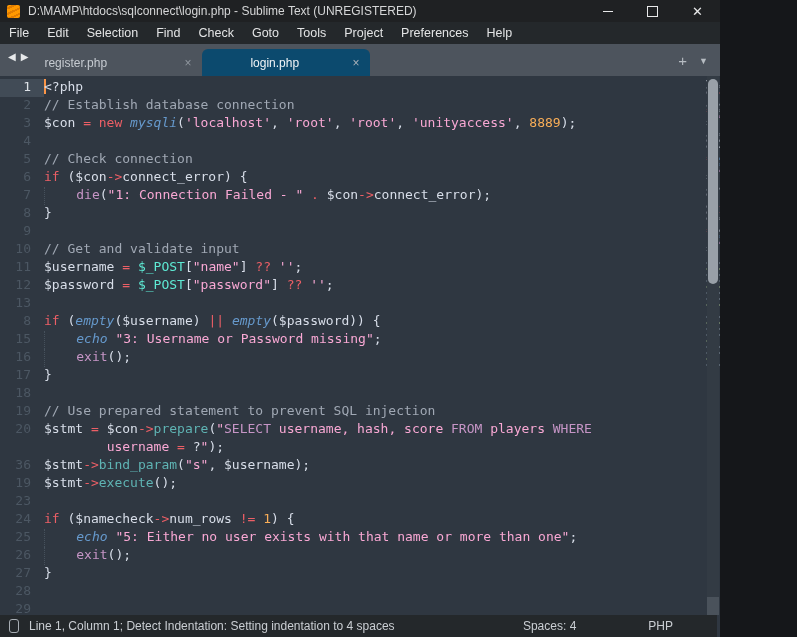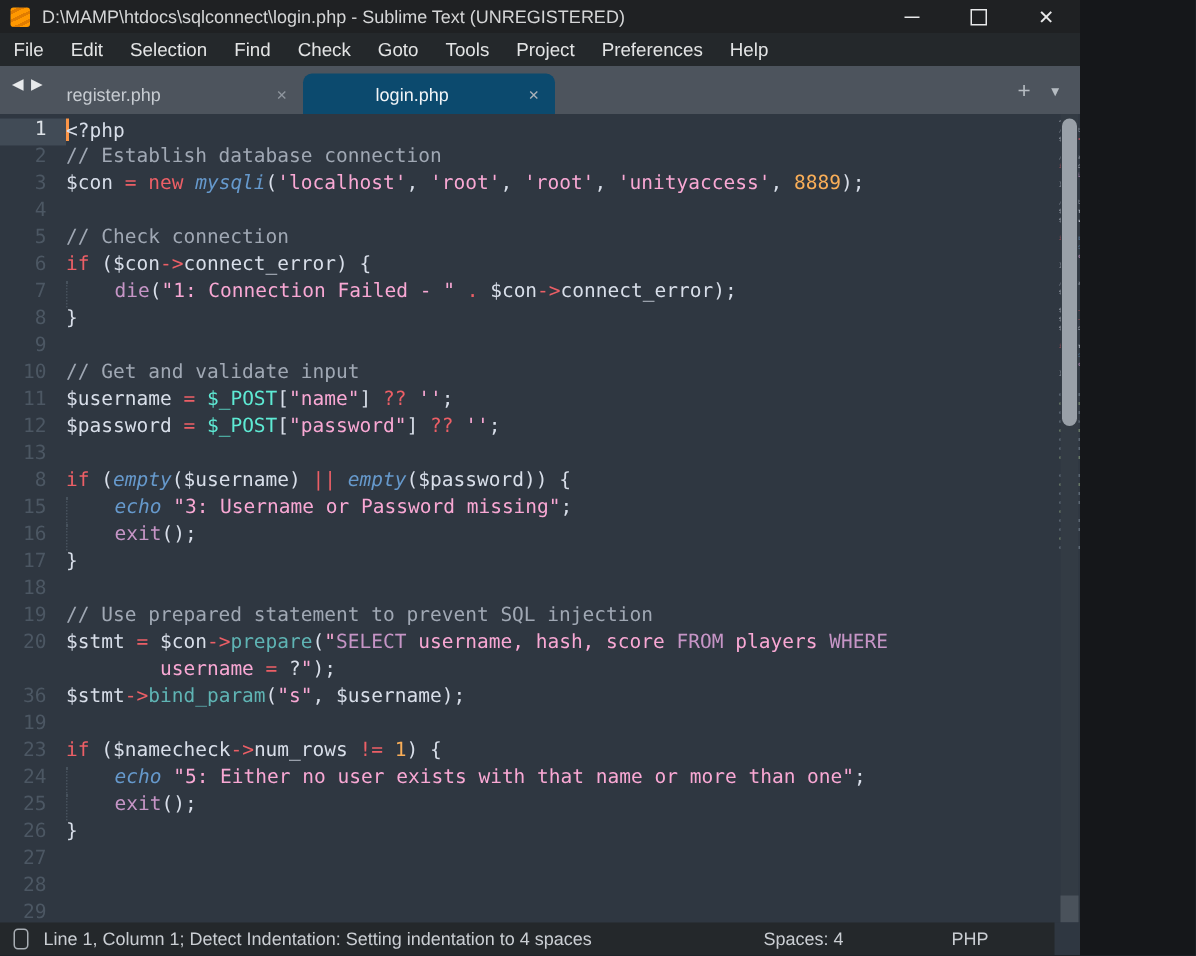--- a/index.html
+++ b/index.html
@@ -56,21 +56,21 @@
   .minimap .cl{height:6px;line-height:6px;font-size:4px;padding-left:2px;}
   .minimap .c-ind{width:4ch;height:6px;border-left:none;}
   .mm-bar{height:2px;margin:4px 0 0 2px;border-radius:1px;}
 
   
   .vscroll{position:absolute;top:0;right:1px;width:12px;bottom:0;background:#333b44;}
   .vthumb{position:absolute;top:3px;left:1px;width:10px;height:205px;border-radius:5px;background:#99a0a8;}
   .vcorner{position:absolute;bottom:0;left:0;width:12px;height:18px;background:#4a525b;}
 
   
-  .statusbar{position:absolute;left:0;right:17px;bottom:0;height:22px;background:#24282b;
+  .statusbar{position:absolute;left:0;right:3px;bottom:0;height:22px;background:#24282b;
              display:flex;align-items:center;color:#caced3;font-size:12px;}
   .status-icon{width:8px;height:12px;border:1px solid #a8aeb4;border-radius:3px;margin:0 10px 0 9px;}
   .status-right{margin-left:auto;display:flex;align-items:center;}
   .status-spaces{margin-right:72px;}
   .status-syntax{margin-right:44px;}
 </style>
 </head>
 <body>
 
 <div class="window">
@@ -174,20 +174,21 @@
         <div class="cl"></div>
         <div class="cl"><span class="c-red">if</span><span class="c-fg"> (</span><span class="c-blu">empty</span><span class="c-fg">(</span><span class="c-fg">$username</span><span class="c-fg">) </span><span class="c-red">||</span><span class="c-fg"> </span><span class="c-blu">empty</span><span class="c-fg">(</span><span class="c-fg">$password</span><span class="c-fg">)) {</span></div>
         <div class="cl"><span class="c-ind"></span><span class="c-blu">echo</span><span class="c-fg"> </span><span class="c-grn">"3: Username or Password missing"</span><span class="c-fg">;</span></div>
         <div class="cl"><span class="c-ind"></span><span class="c-pur">exit</span><span class="c-fg">();</span></div>
         <div class="cl"><span class="c-fg">}</span></div>
         <div class="cl"></div>
         <div class="cl"><span class="c-com">// Use prepared statement to prevent SQL injection</span></div>
         <div class="cl"><span class="c-fg">$stmt </span><span class="c-red">=</span><span class="c-fg"> </span><span class="c-fg">$con</span><span class="c-red">-&gt;</span><span class="c-tea">prepare</span><span class="c-fg">(</span><span class="c-grn">"</span><span class="c-pur">SELECT</span><span class="c-grn"> username, hash, score </span><span class="c-pur">FROM</span><span class="c-grn"> players </span><span class="c-pur">WHERE</span></div>
         <div class="cl"><span class="c-fg">        </span><span class="c-grn">username </span><span class="c-red">=</span><span class="c-fg"> ?</span><span class="c-grn">"</span><span class="c-fg">);</span></div>
         <div class="cl"><span class="c-fg">$stmt</span><span class="c-red">-&gt;</span><span class="c-tea">bind_param</span><span class="c-fg">(</span><span class="c-grn">"s"</span><span class="c-fg">, </span><span class="c-fg">$username</span><span class="c-fg">);</span></div>
+        <div class="cl"><span class="c-fg">$stmt</span><span class="c-red">-&gt;</span><span class="c-tea">execute</span><span class="c-fg">();</span></div>
         <div class="cl"></div>
         <div class="cl"><span class="c-red">if</span><span class="c-fg"> (</span><span class="c-fg">$namecheck</span><span class="c-red">-&gt;</span><span class="c-fg">num_rows </span><span class="c-red">!=</span><span class="c-fg"> </span><span class="c-org">1</span><span class="c-fg">) {</span></div>
         <div class="cl"><span class="c-ind"></span><span class="c-blu">echo</span><span class="c-fg"> </span><span class="c-grn">"5: Either no user exists with that name or more than one"</span><span class="c-fg">;</span></div>
         <div class="cl"><span class="c-ind"></span><span class="c-pur">exit</span><span class="c-fg">();</span></div>
         <div class="cl"><span class="c-fg">}</span></div>
         <div class="cl"></div>
       </div>
     <div class="minimap" id="minimap">
         <div class="codearea" style="position: static;">
           <div class="cl"><span class="c-fg">&lt;?php</span></div>

